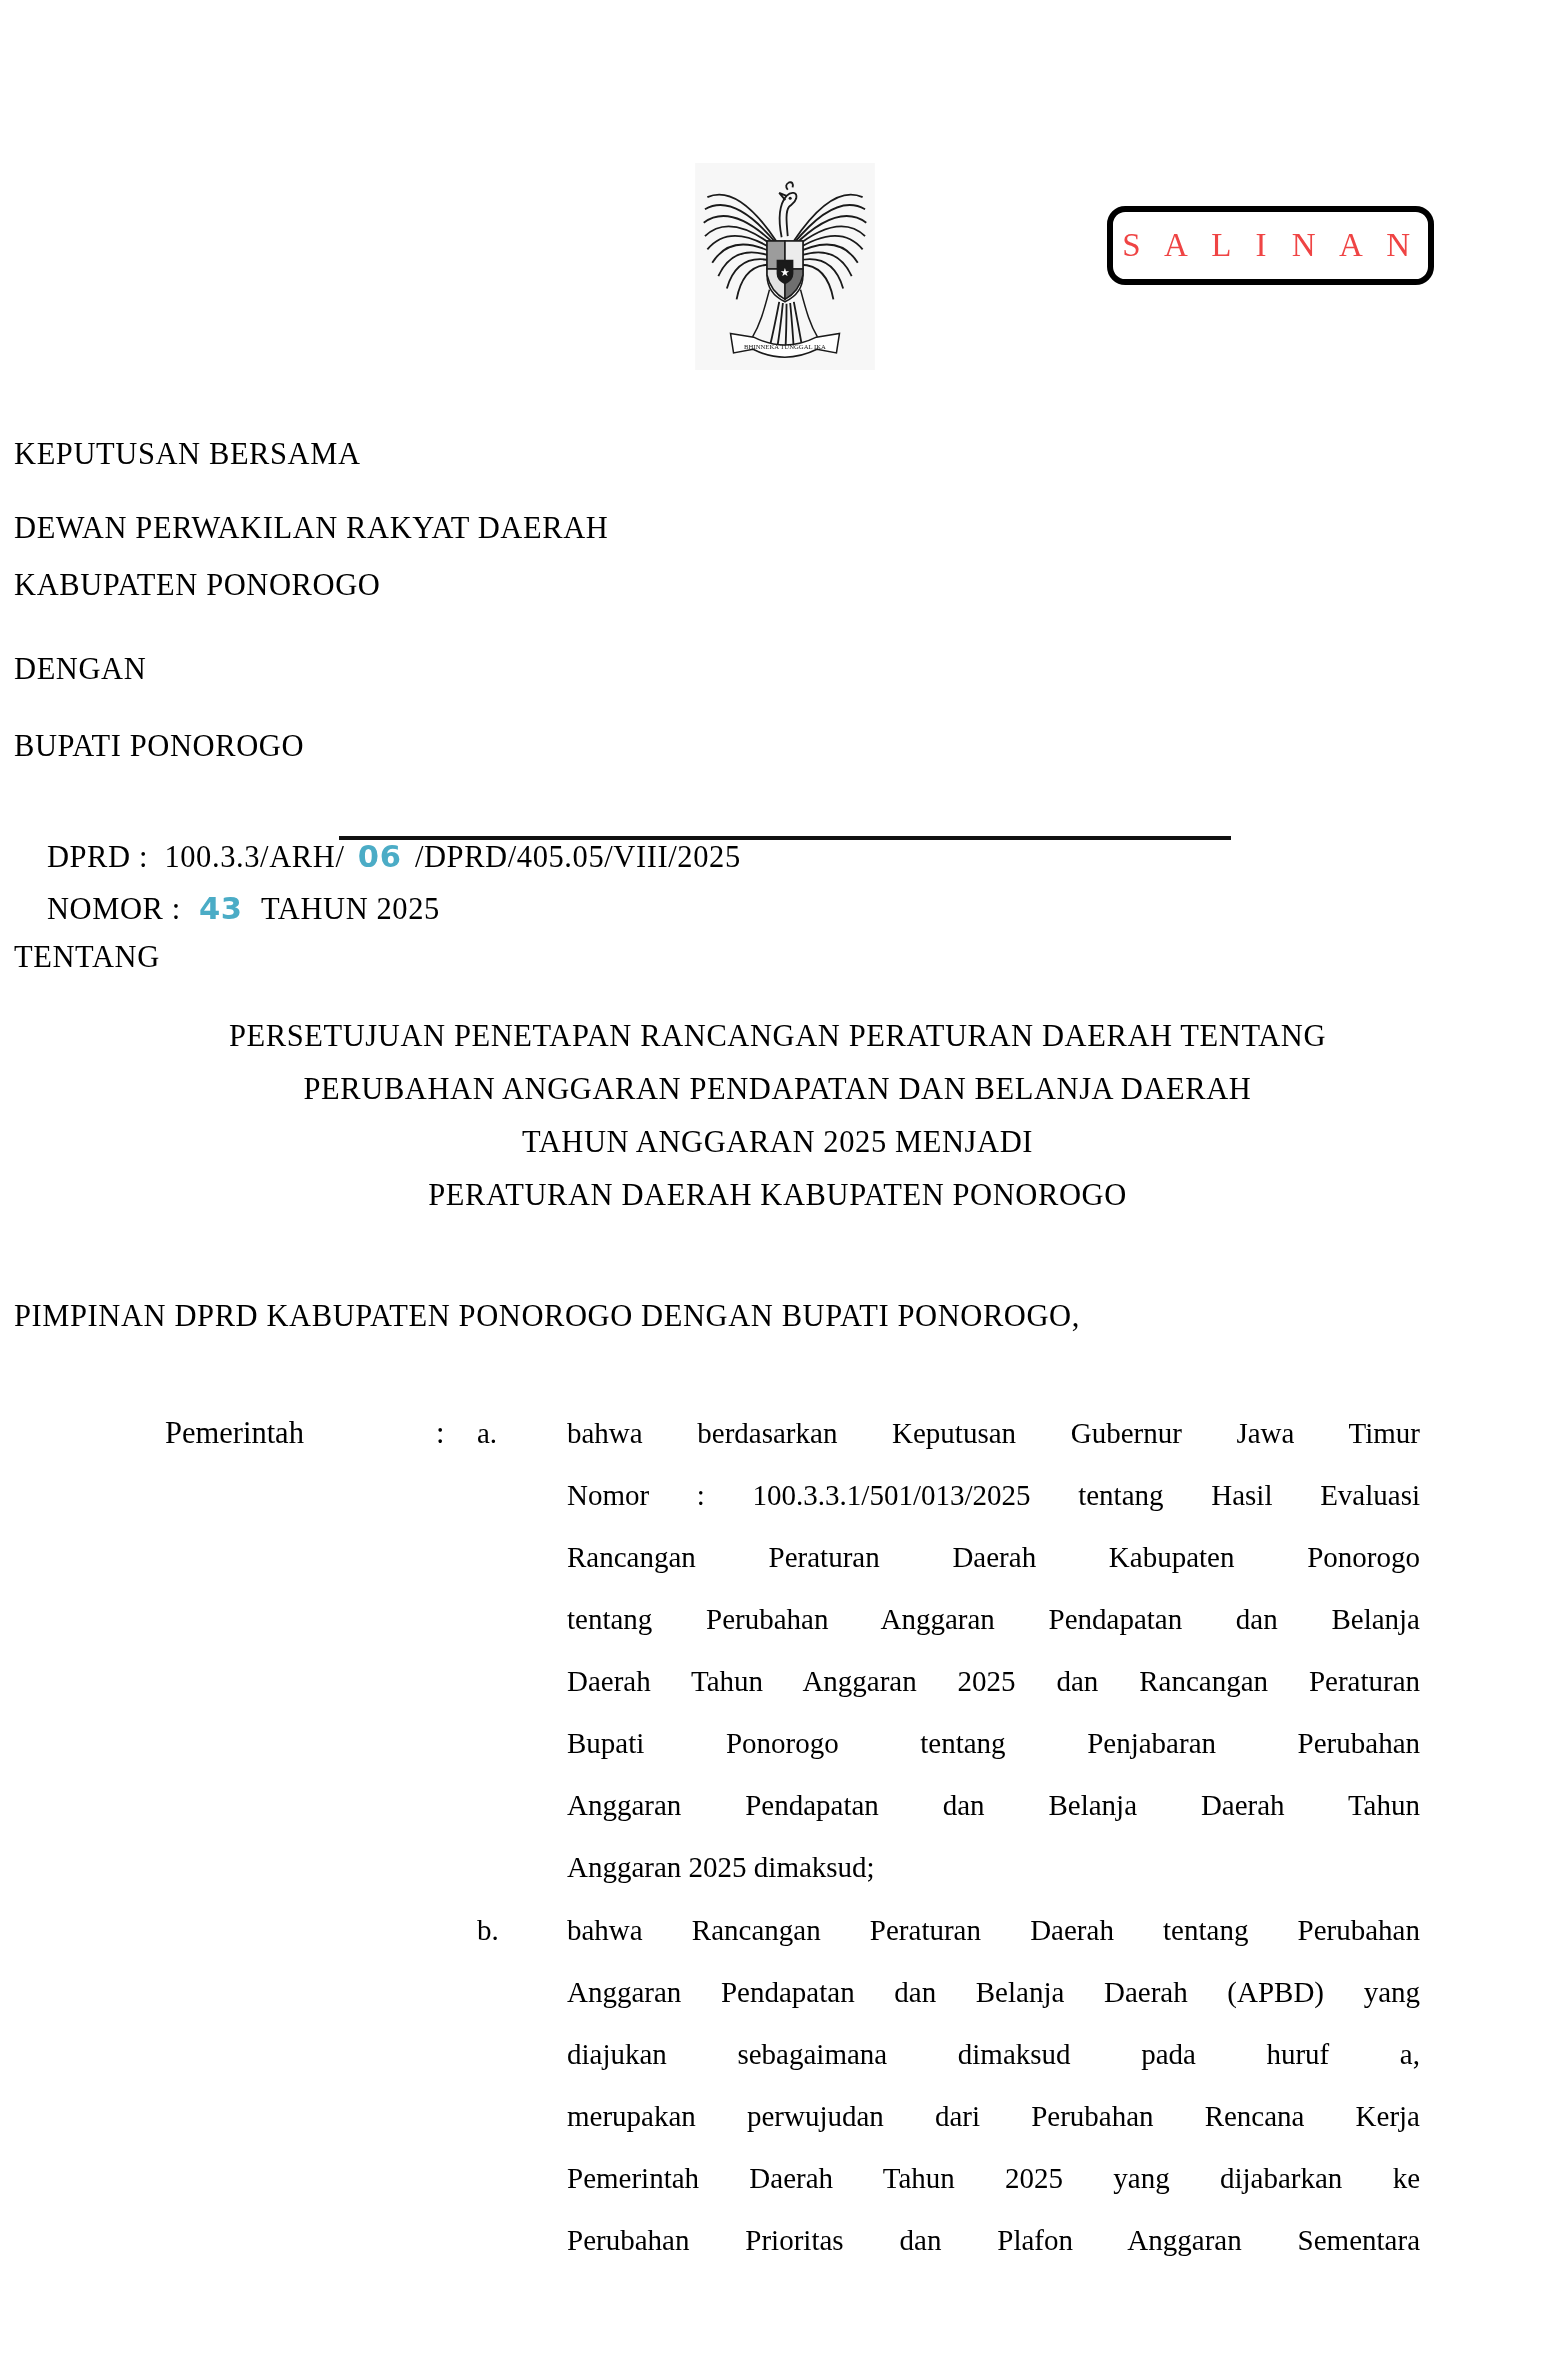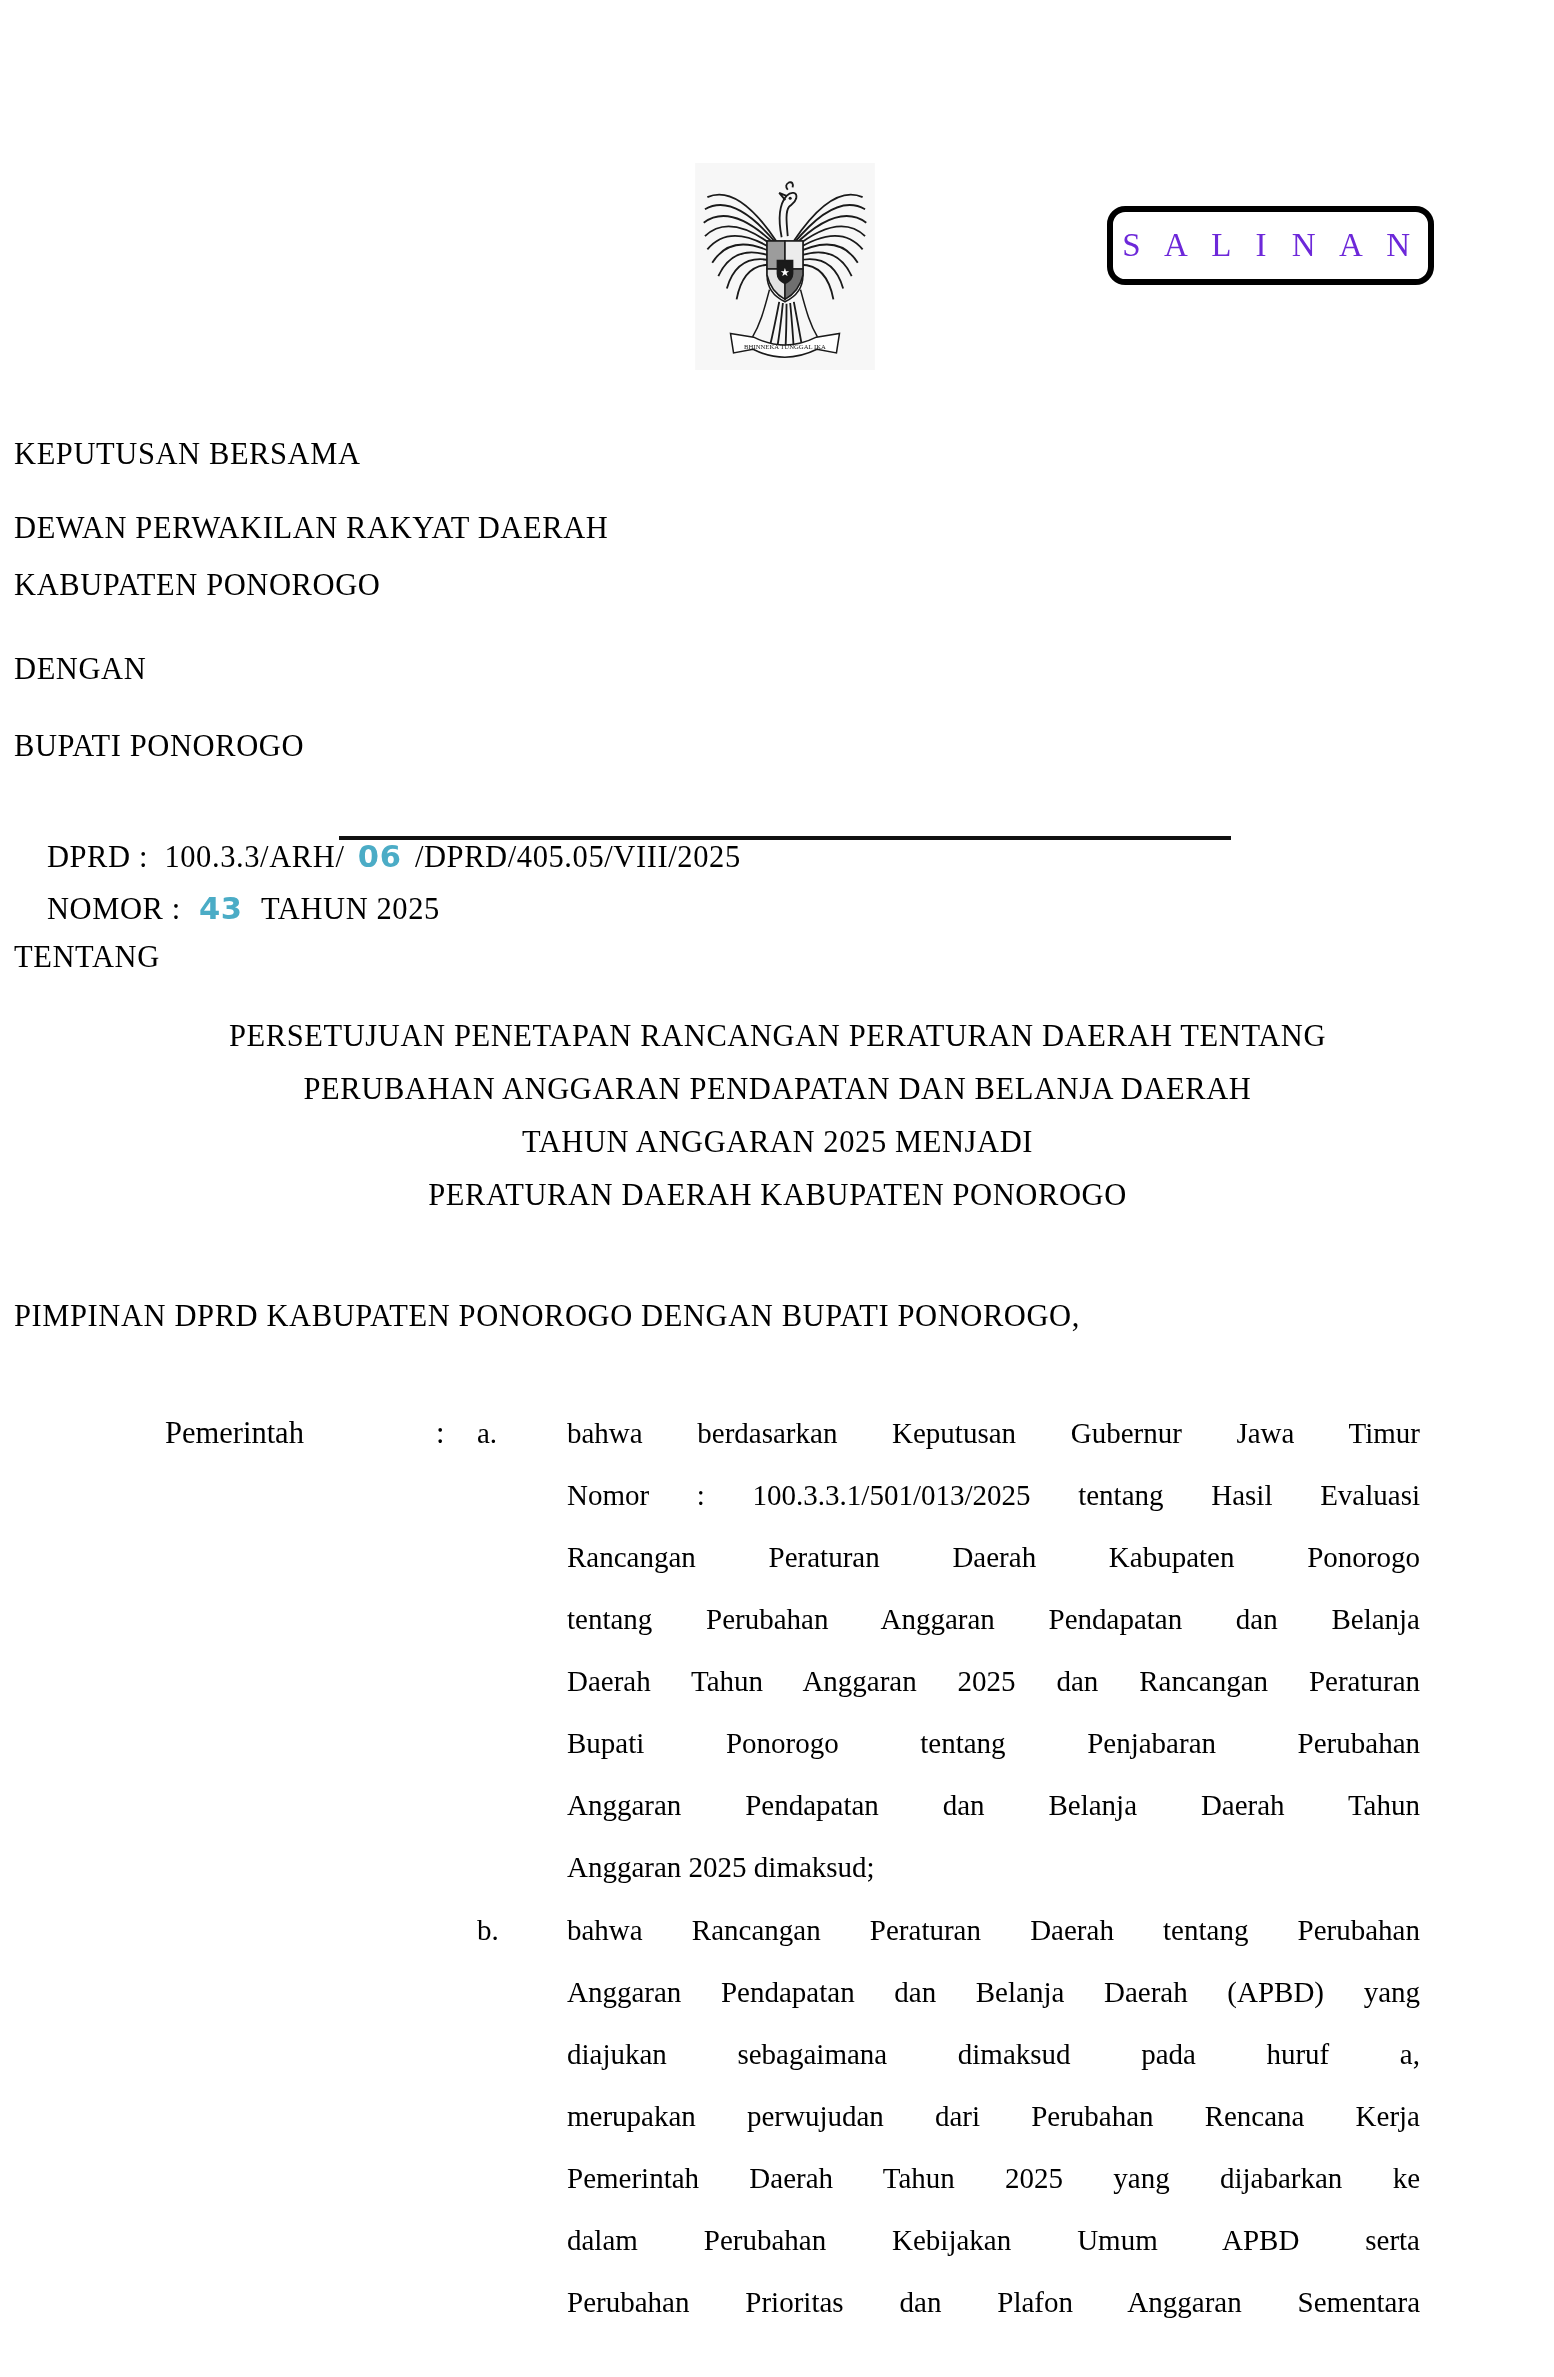--- a/index.html
+++ b/index.html
@@ -24,21 +24,21 @@
     width:327px; height:79px;
     border:6.1px solid #000;
     border-radius:18.3px;
     box-sizing:border-box;
     display:flex; align-items:center; justify-content:center;
   }
   .stamp-label{
     font-size:33px;
     letter-spacing:8.5px;
     white-space:pre;
-    color:#6d28d9;
+    color:#ef4444;
   }
   
   .cline{
     position:absolute;
     left:14px; width:1555px;
     text-align:left;
     font-size:30.5px;
     letter-spacing:0.6px;
     line-height:37px;
     white-space:pre;
@@ -217,18 +217,17 @@
     <div class="jline last">Anggaran 2025 dimaksud;</div>
   </div>
 
   <div class="item-letter letter-b">b.</div>
   <div class="item-lines lines-b">
     <div class="jline">bahwa Rancangan Peraturan Daerah tentang Perubahan</div>
     <div class="jline">Anggaran Pendapatan dan Belanja Daerah (APBD) yang</div>
     <div class="jline">diajukan sebagaimana dimaksud pada huruf a,</div>
     <div class="jline">merupakan perwujudan dari Perubahan Rencana Kerja</div>
     <div class="jline">Pemerintah Daerah Tahun 2025 yang dijabarkan ke</div>
-    <div class="jline">dalam Perubahan Kebijakan Umum APBD serta</div>
     <div class="jline">Perubahan Prioritas dan Plafon Anggaran Sementara</div>
   </div>
 
 </div>
 
 
 </body></html>

